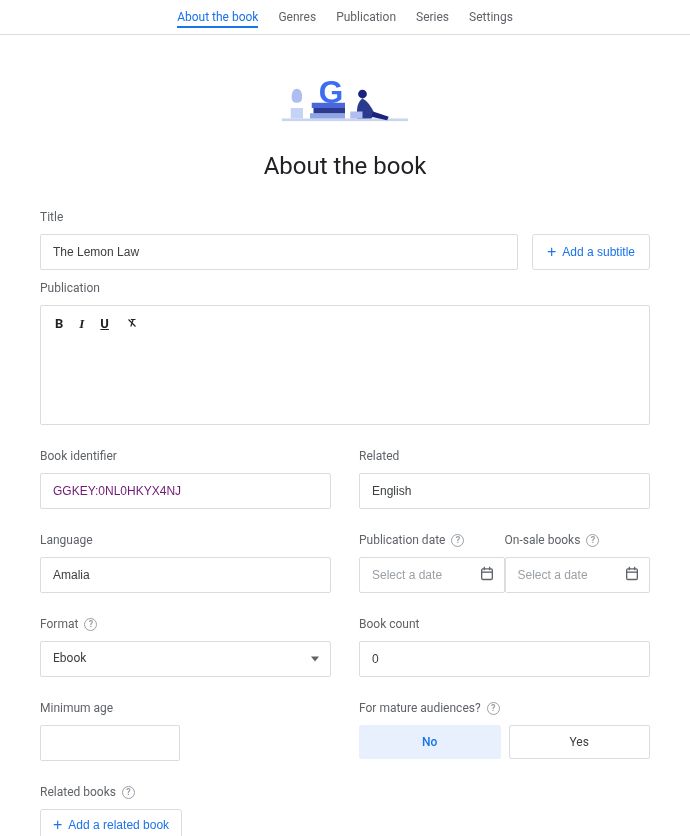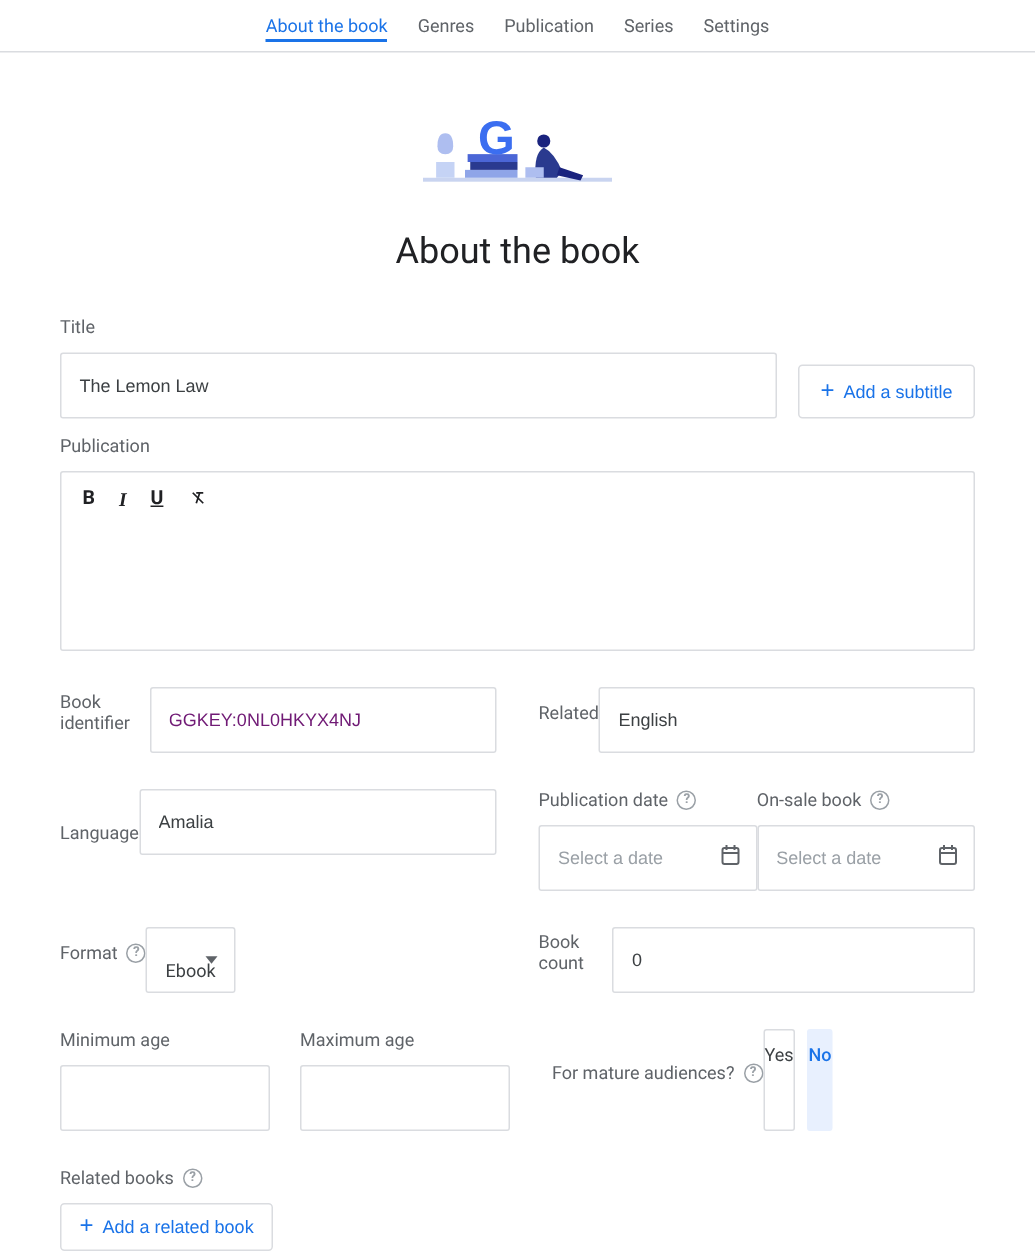--- a/index.html
+++ b/index.html
@@ -50,21 +50,21 @@
       padding: 0 40px 10px;
     }
     .row {
       display: flex;
       gap: 28px;
       margin-bottom: 24px;
     }
     .field {
       flex: 1;
       display: flex;
-      flex-direction: row;
+      flex-direction: column;
     }
     .field-label {
       font-size: 12px;
       color: #5f6368;
       margin-bottom: 10px;
       display: flex;
       align-items: center;
       gap: 6px;
     }
     .help-icon {
@@ -75,21 +75,21 @@
       height: 13px;
       border-radius: 50%;
       border: 1px solid #9aa0a6;
       color: #9aa0a6;
       font-size: 9px;
       font-weight: bold;
     }
     .input, .select, .date-input, .num-input {
       border: 1px solid #dadce0;
       border-radius: 2px;
-      padding: 21px 12px;
+      padding: 9px 12px;
       font-size: 12px;
       color: #3c4043;
       background: #fff;
       width: 100%;
       height: 36px;
     }
     .input.disabled {
       color: #701a75;
       background: #fff;
     }
@@ -194,21 +194,21 @@
       color: #1a73e8;
       font-size: 12px;
       padding: 7px 12px;
       cursor: pointer;
       display: inline-flex;
       align-items: center;
       gap: 6px;
     }
     .small-row {
       display: flex;
-      gap: 20px;
+      gap: 32px;
     }
     .small-field {
       width: 140px;
     }
   </style>
 </head>
 <body>
 
 <div class="tabs">
   <div class="tab active">About the book</div>
@@ -296,21 +296,21 @@
                 <rect x="4" y="5" width="16" height="16" rx="2" fill="none" stroke="#5f6368" stroke-width="2"></rect>
                 <rect x="7" y="2" width="2" height="5" fill="#5f6368"></rect>
                 <rect x="15" y="2" width="2" height="5" fill="#5f6368"></rect>
                 <rect x="4" y="9" width="16" height="2" fill="#5f6368"></rect>
               </svg>
           </span>
         </div>
       </div>
       <div style="flex:1;">
         <div class="field-label">
-          <span>On-sale book</span>
+          <span>On-sale books</span>
           <span class="help-icon">?</span>
         </div>
         <div class="date-wrap">
           <input class="date-input" placeholder="Select a date" style="">
           <span class="cal-icon">
             <svg width="16" height="16" viewBox="0 0 24 24">
                 <rect x="4" y="5" width="16" height="16" rx="2" fill="none" stroke="#5f6368" stroke-width="2"></rect>
                 <rect x="7" y="2" width="2" height="5" fill="#5f6368"></rect>
                 <rect x="15" y="2" width="2" height="5" fill="#5f6368"></rect>
                 <rect x="4" y="9" width="16" height="2" fill="#5f6368"></rect>
@@ -338,34 +338,30 @@
     </div>
   </div>
 
   <div class="row">
     <div class="field">
       <div class="small-row">
         <div class="small-field">
           <div class="field-label">Minimum age</div>
           <input class="input" value="" style="">
         </div>
-        <div class="small-field">
-          <div class="field-label">Maximum age</div>
-          <input class="input" value="" style="">
-        </div>
       </div>
     </div>
     <div class="field">
       <div class="field-label">
         <span>For mature audiences?</span>
         <span class="help-icon">?</span>
       </div>
       <div class="toggle-group">
+        <div class="toggle-btn selected">No</div>
         <div class="toggle-btn">Yes</div>
-        <div class="toggle-btn selected">No</div>
       </div>
     </div>
   </div>
 
   <div style="margin-bottom:16px;">
     <div class="field-label">
       <span>Related books</span>
       <span class="help-icon">?</span>
     </div>
     <button class="add-related-btn">

